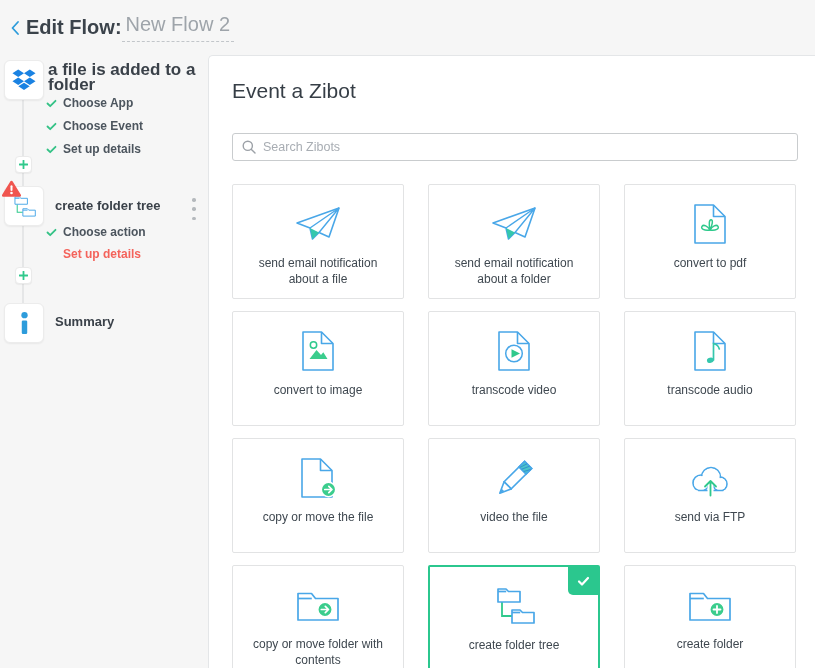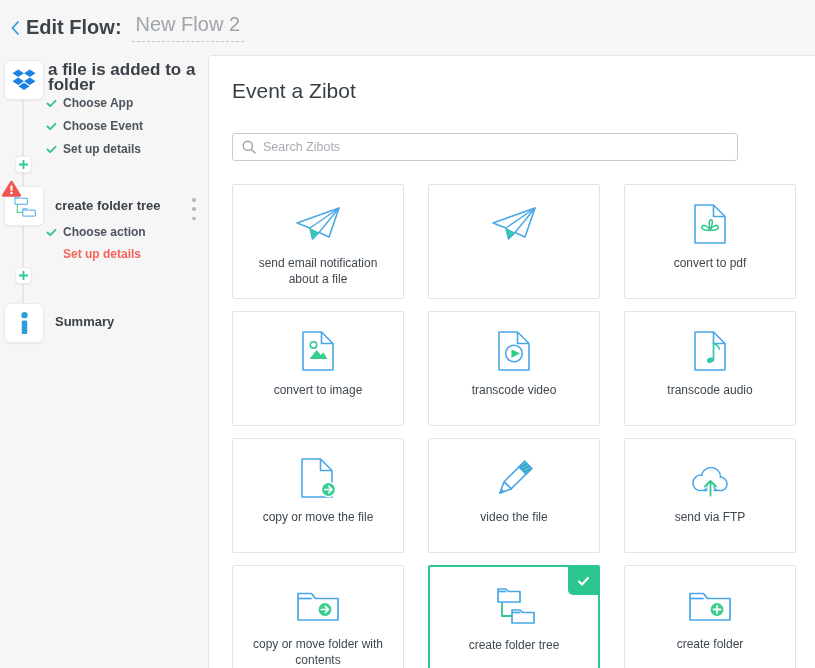--- a/index.html
+++ b/index.html
@@ -12,21 +12,21 @@
     color: #3A4149;
   }
   
   .header {
     position: absolute; left: 0; top: 0; width: 732px; height: 55px;
     display: flex; align-items: center; padding-left: 10px;
   }
   .back-btn { display: flex; align-items: center; cursor: pointer; margin-right: 6px; }
   .hdr-title { font-size: 20px; font-weight: bold; color: #3B434B; }
   .flow-name {
-    font-size: 20px; color: #9EA4AA; margin-left: 10px;
+    font-size: 20px; color: #9EA4AA; 
     border-bottom: 1px dashed #C2C6CA; padding: 0 4px 5px 4px; cursor: text;
   }
   
   .sidebar { position: absolute; left: 0; top: 55px; width: 208px; height: 613px; }
   .connector { position: absolute; left: 22px; top: 10px; width: 2px; height: 252px; background: #E5E6E7; }
   .icon-box {
     position: absolute; left: 4px; width: 40px; height: 40px; background: #fff;
     border: 1px solid #ECECEC; border-radius: 6px; box-shadow: 0 1px 2px rgba(0,0,0,0.06);
     display: flex; align-items: center; justify-content: center; cursor: pointer; z-index: 2;
   }
@@ -54,21 +54,21 @@
   }
   .kebab i { width: 3.5px; height: 3.5px; border-radius: 50%; background: #B5B9BD; }
   
   .panel {
     position: absolute; left: 208px; top: 55px; width: 607px; height: 613px;
     background: #fff; border-top: 1px solid #E4E6E8; border-left: 1px solid #E4E6E8;
     border-top-left-radius: 5px;
   }
   .panel h2 { position: absolute; left: 23px; top: 23px; font-size: 21px; font-weight: 500; color: #363E46; }
   .search-box {
-    position: absolute; left: 23px; top: 77px; width: 506px; height: 28px;
+    position: absolute; left: 23px; top: 77px; width: 566px; height: 28px;
     border: 1px solid #C9CCCE; border-radius: 3px; background: #fff;
     display: flex; align-items: center; padding-left: 9px;
   }
   .search-box input {
     border: 0; outline: 0; flex: 1; font-size: 12.5px; margin-left: 7px;
     font-family: "Liberation Sans", sans-serif; color: #3A4149; background: transparent;
   }
   .search-box input::placeholder { color: #A8ADB3; }
   .cards {
     position: absolute; left: 23px; top: 128px; width: 564px;
@@ -220,20 +220,21 @@
     </div>
 
     <div class="card">
       <div class="card-icon">
         <svg width="46" height="36" viewBox="0 0 46 36">
           <path d="M44 2 L2 17 L15 22 L17.5 33 L24 26.5 L34 31 Z" fill="#fff" stroke="#49A7E8" stroke-width="1.6" stroke-linejoin="round"></path>
           <path d="M15 22 L24 26.5 L17.5 33 Z" fill="#35C7AD"></path>
           <path d="M44 2 L15 22 M44 2 L24 26.5" fill="none" stroke="#49A7E8" stroke-width="1.4" stroke-linejoin="round"></path>
         </svg>
       </div>
+      <div class="card-label">send email notification about a folder</div>
     </div>
 
     <div class="card">
       <div class="card-icon">
         <svg width="34" height="42" viewBox="0 0 34 42">
           <path d="M2 2 H20.5 L32 13.5 V40 H2 Z" fill="#fff" stroke="#49A7E8" stroke-width="1.6" stroke-linejoin="round"></path>
           <path d="M20.5 2 V13.5 H32" fill="none" stroke="#49A7E8" stroke-width="1.6" stroke-linejoin="round"></path>
           <g fill="none" stroke="#2FC98C" stroke-width="1.5" stroke-linecap="round">
             <path d="M17 27 C11 28 7.5 25.5 9 23.3 C10.5 21.2 14.8 23 17 27"></path>
             <path d="M17 27 C23 28 26.5 25.5 25 23.3 C23.5 21.2 19.2 23 17 27"></path>

